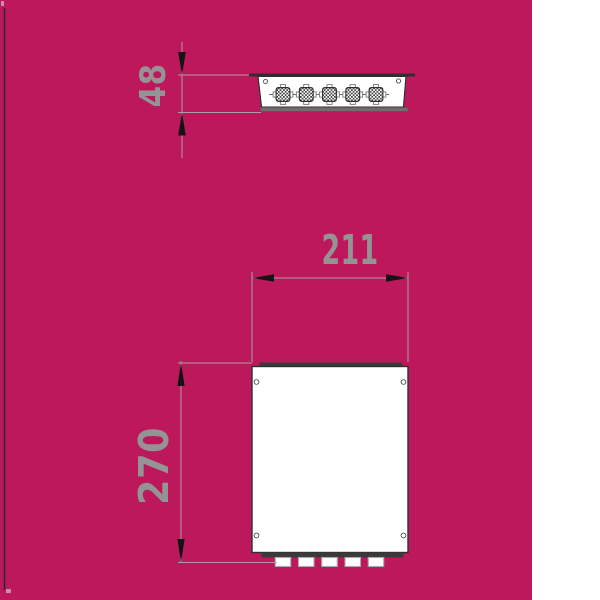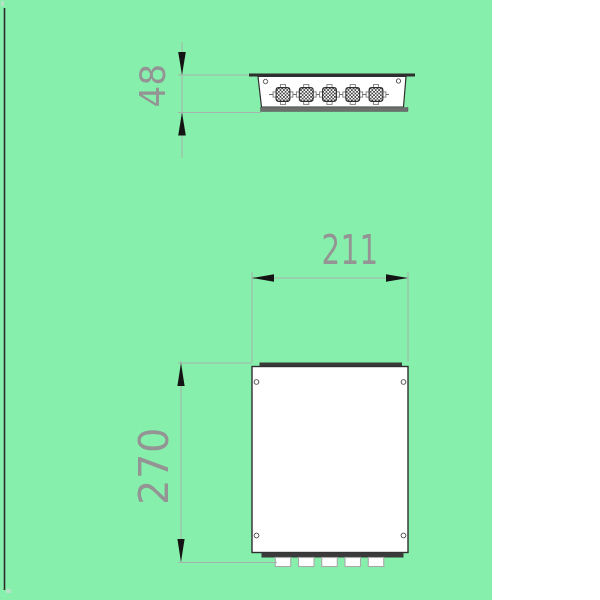--- a/index.html
+++ b/index.html
@@ -1,16 +1,16 @@
 <!DOCTYPE html>
 <html style="--outline: #2f2f2f; --bar-fill: #3a3a3a; --lip-fill: #6e6e6e; --dim-line: #ababab; --dim-text: #949494; --arrow: #141414; --light-detail: #a9a9a9; --edge-line: #2b2b2b;"><head>
 <meta charset="utf-8">
 <style>
   html,body{margin:0;padding:0;background:#ffffff;}
-  .canvas{position:relative;width:492px;height:600px;background:#86efac;overflow:hidden;}
+  .canvas{position:relative;width:532px;height:600px;background:#be185d;overflow:hidden;font-weight:bold;}
   svg{display:block;}
   .dim-line{stroke:var(--dim-line,#ababab);stroke-width:.9;fill:none;}
   .arrow{fill:var(--arrow,#141414);stroke:none;}
   .dim-text{font-family:"DejaVu Sans","Liberation Sans",sans-serif;fill:var(--dim-text,#949494);letter-spacing:.5px;}
   .outline-stroke{stroke:var(--outline,#2f2f2f);fill:#ffffff;}
   .flange{stroke:var(--outline,#2f2f2f);stroke-width:3;fill:none;}
   .bar{fill:var(--bar-fill,#3a3a3a);stroke:none;}
   .lip{fill:var(--lip-fill,#6e6e6e);stroke:#4a4a4a;stroke-width:.4;}
   .screw{fill:#ffffff;stroke:#555555;stroke-width:1;}
   .centerline{stroke:#5a5a5a;stroke-width:.9;}

